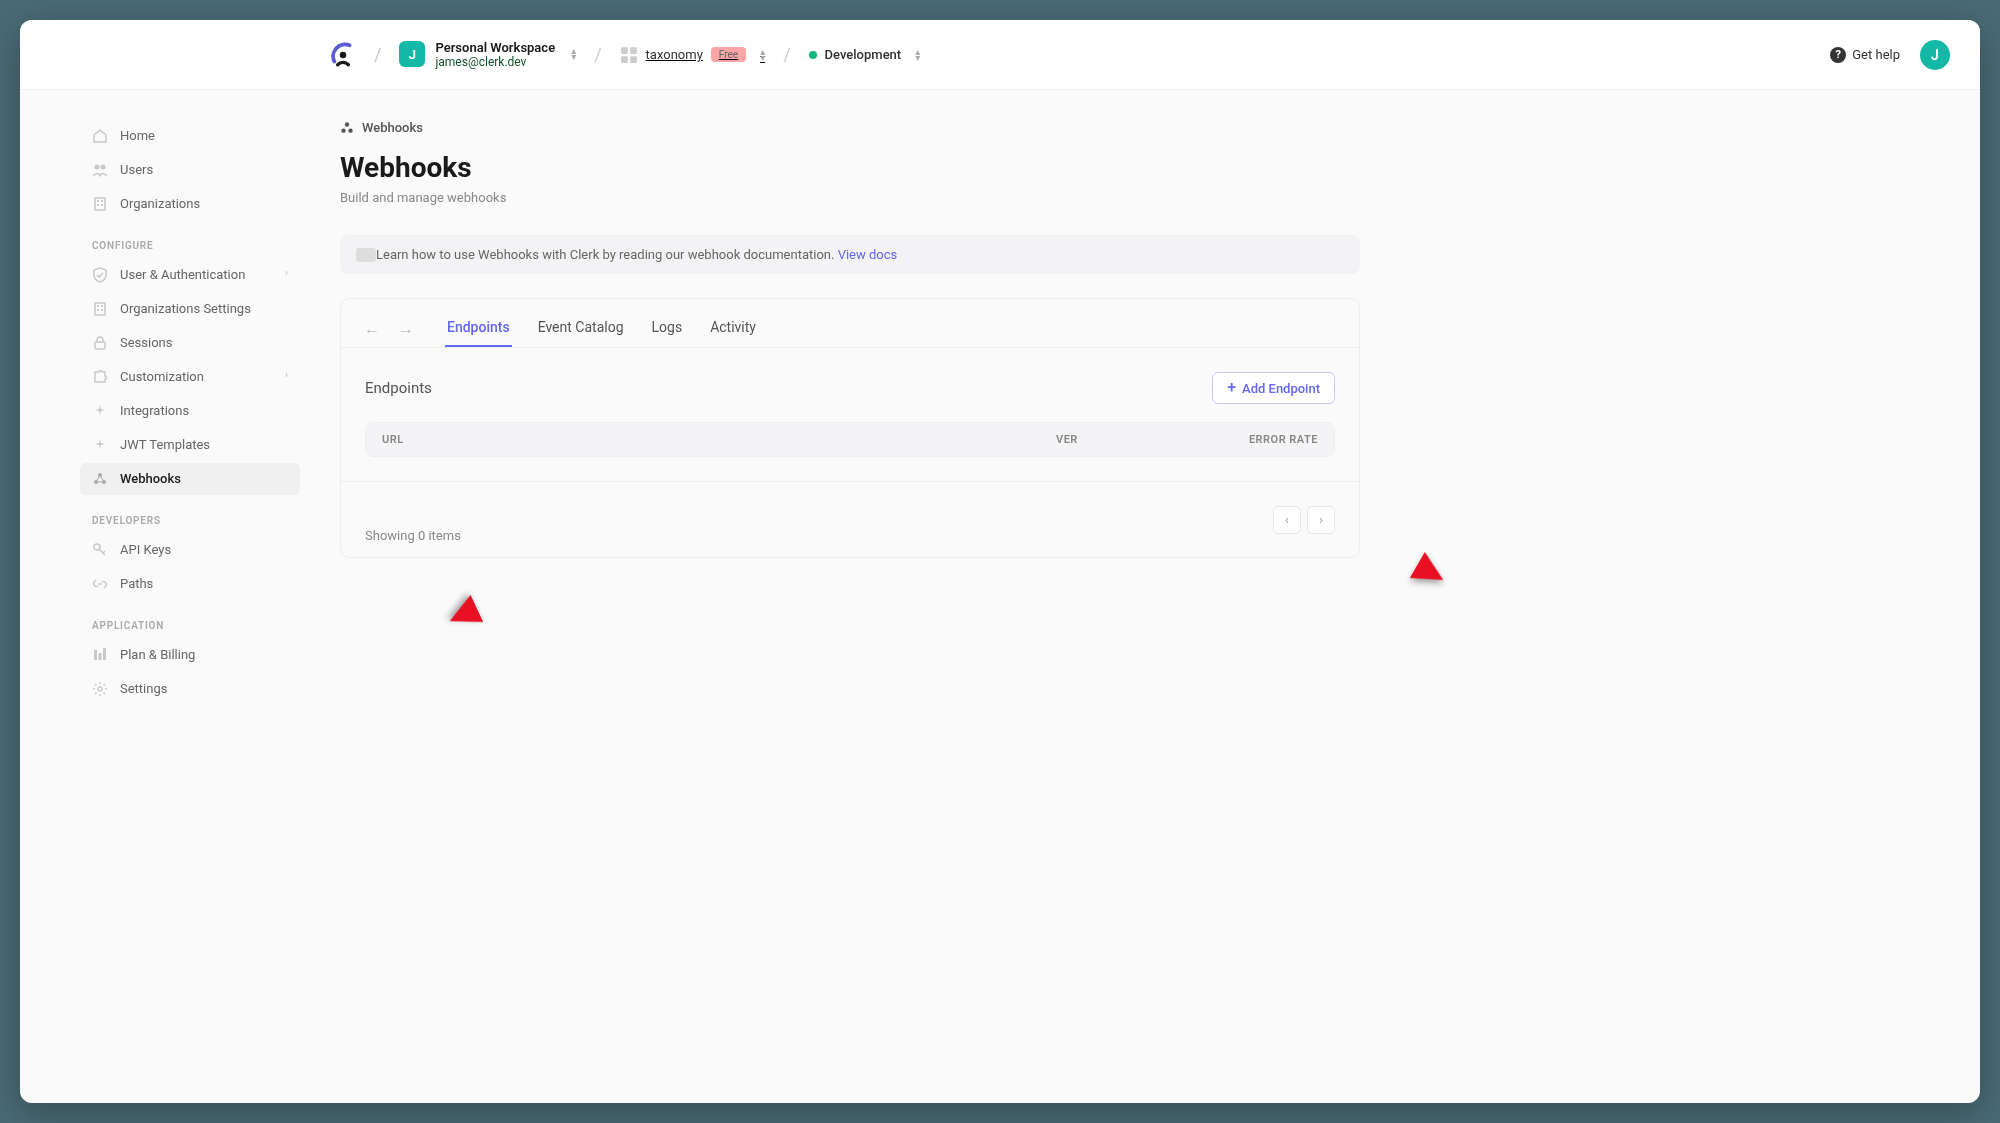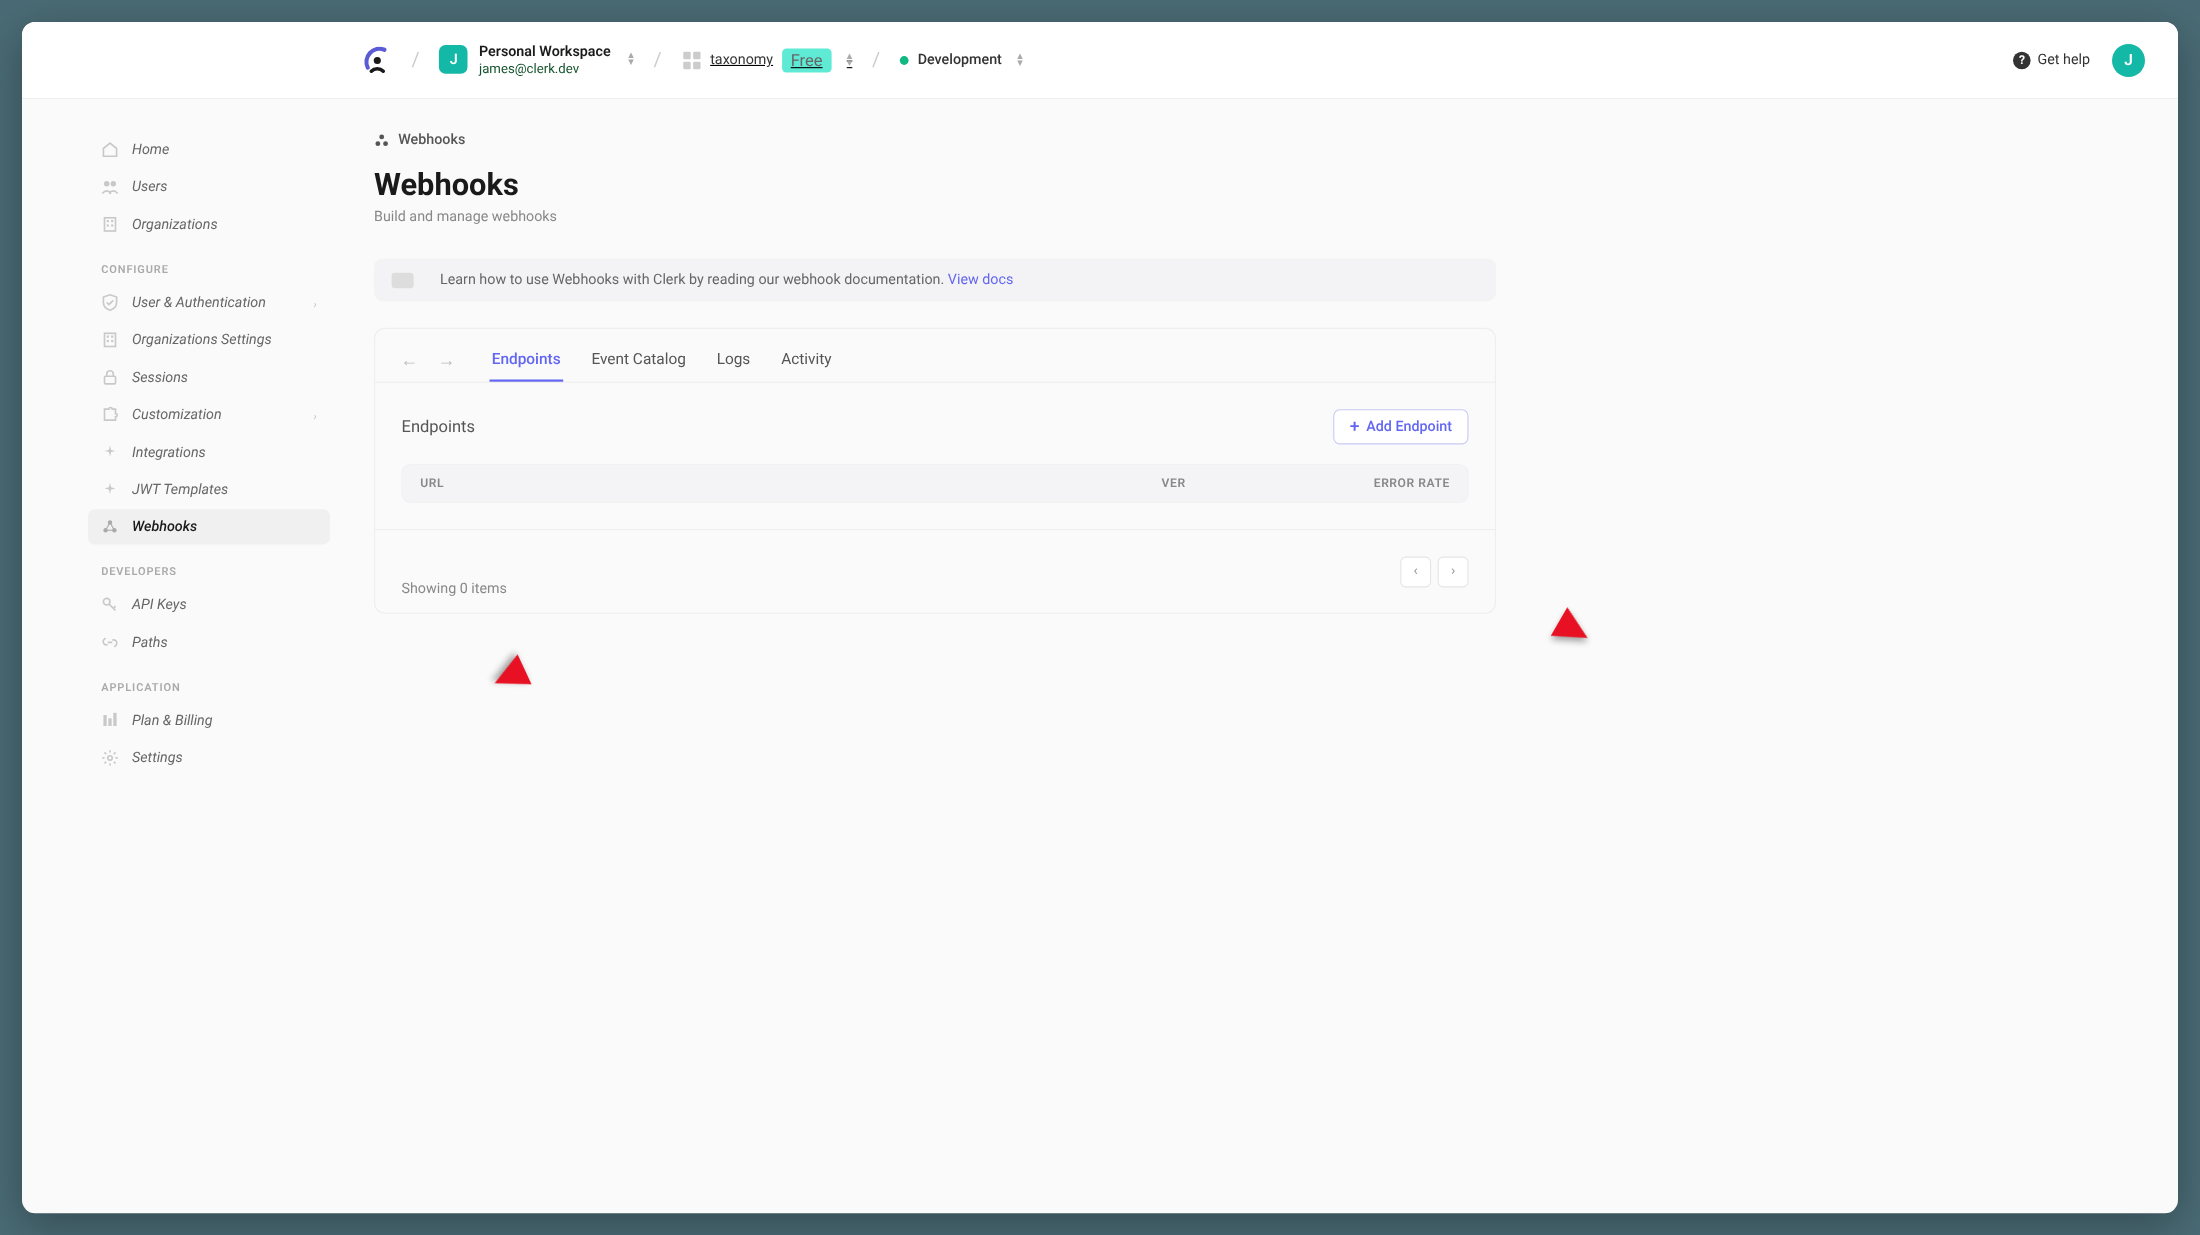--- a/index.html
+++ b/index.html
@@ -10,45 +10,45 @@
 .sep { color: #ccc; margin: 0 18px; font-size: 18px; }
 .workspace { display: flex; align-items: center; gap: 10px; }
 .ws-avatar { width: 26px; height: 26px; background: #14b8a6; border-radius: 6px; color: #fff; display: flex; align-items: center; justify-content: center; font-size: 13px; font-weight: 600; }
 .ws-text { display: flex; flex-direction: column; line-height: 1.2; }
 .ws-name { font-size: 13px; font-weight: 600; color: #1a1a1a; }
 .ws-email { font-size: 12px; color: #14532d; }
 .updown { color: #aaa; font-size: 10px; margin-left: 6px; display: flex; flex-direction: column; line-height: 0.6; }
 .project { display: flex; align-items: center; gap: 8px; text-decoration: underline; }
 .proj-icon { width: 18px; height: 18px; }
 .proj-name { font-size: 13px; color: #333; }
-.badge { background: #5eead4; color: #666; font-size: 15px; padding: 2px 8px; border-radius: 4px; }
+.badge { background: #fca5a5; color: #666; font-size: 10px; padding: 2px 8px; border-radius: 4px; }
 .env { display: flex; align-items: center; gap: 8px; }
 .env-dot { width: 8px; height: 8px; border-radius: 50%; background: #10b981; }
 .env-label { font-size: 13px; color: #333; font-weight: 500; }
 .topbar-right { margin-left: auto; display: flex; align-items: center; gap: 20px; }
 .help { display: flex; align-items: center; gap: 6px; font-size: 13px; color: #333; cursor: pointer; }
 .help-icon { width: 16px; height: 16px; background: #333; border-radius: 50%; color: #fff; display: flex; align-items: center; justify-content: center; font-size: 11px; font-weight: bold; }
 .user-avatar { width: 30px; height: 30px; background: #14b8a6; border-radius: 50%; color: #fff; display: flex; align-items: center; justify-content: center; font-size: 14px; font-weight: 600; }
 
 .body { display: flex; height: calc(100% - 70px); }
 .sidebar { width: 300px; padding: 30px 20px 30px 60px; }
-.nav-item { display: flex; align-items: flex-end; gap: 12px; padding: 8px 12px; border-radius: 6px; font-size: 13px; color: #666; cursor: pointer; margin-bottom: 2px; font-style: italic; }
+.nav-item { display: flex; align-items: flex-start; gap: 12px; padding: 8px 12px; border-radius: 6px; font-size: 13px; color: #666; cursor: pointer; margin-bottom: 2px; }
 .nav-item.active { background: #f0f0f0; color: #1a1a1a; font-weight: 500; }
 .nav-icon { width: 16px; height: 16px; flex-shrink: 0; opacity: 0.5; }
 .nav-item.active .nav-icon { opacity: 0.8; }
 .nav-chevron { margin-left: auto; opacity: 0.4; font-size: 10px; }
 .nav-section { font-size: 10px; letter-spacing: 0.8px; color: #aaa; font-weight: 600; padding: 18px 12px 8px; text-transform: uppercase; }
 
 .main { flex: 1; padding: 30px 60px 30px 20px; max-width: 1100px; }
 .breadcrumb { display: flex; align-items: center; gap: 8px; font-size: 13px; color: #555; margin-bottom: 16px; font-weight: 500; }
 .bc-icon { width: 14px; height: 14px; }
 .page-title { font-size: 28px; font-weight: 700; color: #1a1a1a; margin-bottom: 6px; }
 .page-sub { font-size: 13px; color: #888; margin-bottom: 30px; }
 
-.info-banner { background: #f3f3f5; border-radius: 8px; padding: 12px 16px; display: flex; align-items: flex-end; gap: 24px; font-size: 13px; color: #666; margin-bottom: 24px; }
+.info-banner { background: #f3f3f5; border-radius: 8px; padding: 12px 16px; display: flex; align-items: flex-end; gap: 0; font-size: 13px; color: #666; margin-bottom: 24px; }
 .banner-icon { width: 20px; height: 14px; background: #ddd; border-radius: 3px; flex-shrink: 0; }
 .info-banner a { color: #6366f1; text-decoration: none; }
 
 .panel { background: #fafafb; border: 1px solid #eee; border-radius: 10px; padding: 0; }
 .tabs-row { display: flex; align-items: center; padding: 10px 18px 0; border-bottom: 1px solid #eee; gap: 8px; }
 .arrow-btn { width: 26px; height: 26px; display: flex; align-items: center; justify-content: center; color: #bbb; font-size: 16px; cursor: pointer; }
 .tabs { display: flex; gap: 24px; margin-left: 18px; }
 .tab { font-size: 14px; color: #555; padding: 10px 2px; cursor: pointer; border-bottom: 2px solid transparent; }
 .tab.active { color: #6366f1; border-bottom-color: #6366f1; font-weight: 500; }
 

